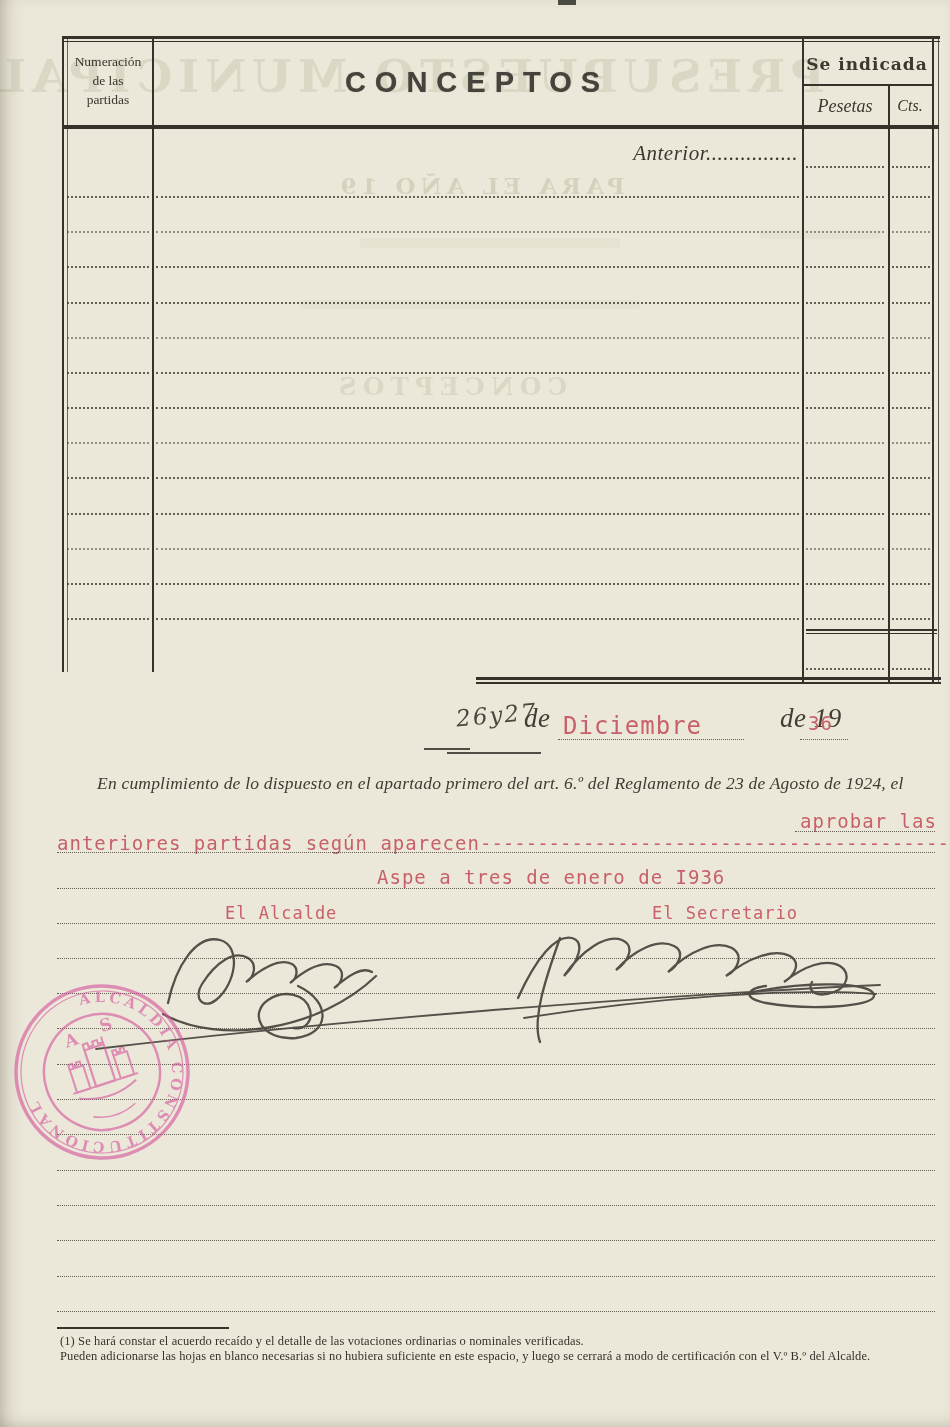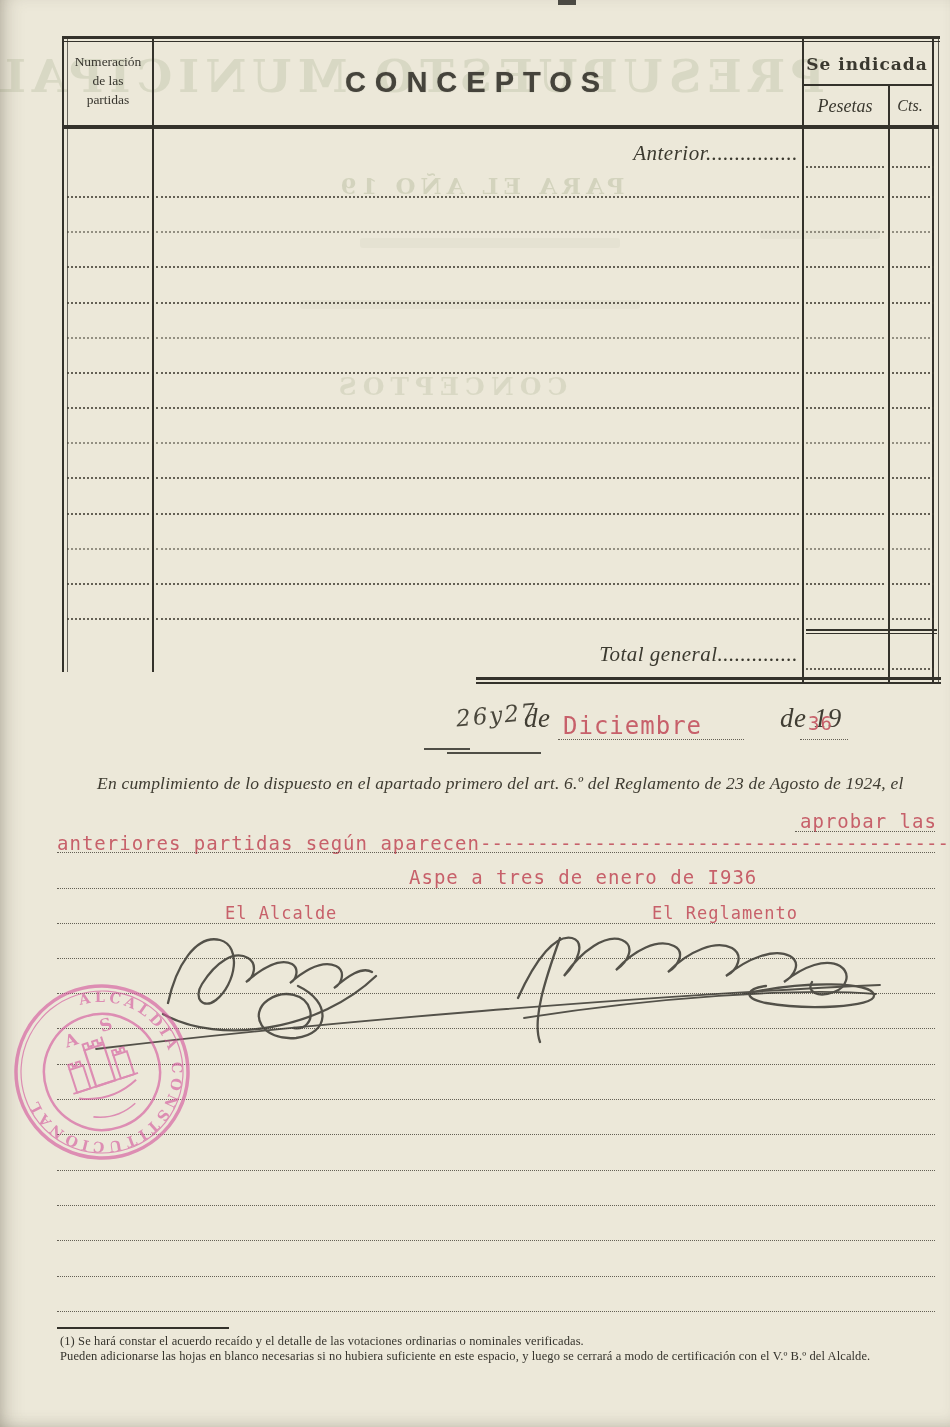--- a/index.html
+++ b/index.html
@@ -131,21 +131,20 @@
       <div class="dotl" style="left: 67px; top: 583px; width: 82px;"></div>
       <div class="dotl" style="left: 156px; top: 583px; width: 643px;"></div>
       <div class="dotl" style="left: 806px; top: 583px; width: 78px;"></div>
       <div class="dotl" style="left: 892px; top: 583px; width: 42px;"></div>
       <div class="dotl" style="left: 67px; top: 618px; width: 82px;"></div>
       <div class="dotl" style="left: 156px; top: 618px; width: 643px;"></div>
       <div class="dotl" style="left: 806px; top: 618px; width: 78px;"></div>
       <div class="dotl" style="left: 892px; top: 618px; width: 42px;"></div>
     </div>
 
-  <div class="abs rowlabel" style="left:450px;top:642px;width:348px;">Total general..............</div>
   <div class="dotl" style="left:806px;top:668px;width:78px;"></div>
   <div class="dotl" style="left:892px;top:668px;width:42px;"></div>
 
   <div class="abs hand" style="left:456px;top:702px;">26y27</div>
   <div class="abs bigline" style="left:524px;top:703px;">de</div>
   <div class="abs redtype" style="left:563px;top:712px;font-size:24px;">Diciembre</div>
   <div class="dotl" style="left:558px;top:739px;width:186px;border-top-width:1.5px;"></div>
   <div class="abs bigline" style="left:756px;top:703px;margin-left:24px;">de 19</div>
   <div class="abs redtype" style="left:808px;top:712px;font-size:19px;">36</div>
   <div class="dotl" style="left:800px;top:739px;width:48px;border-top-width:1.5px;"></div>
@@ -155,23 +154,23 @@
 
   <div class="abs para" style="left:57px;top:775px;width:880px;text-indent:40px;">
     <span>En cumplimiento de lo dispuesto en el apartado primero del art. 6.º del Reglamento de 23 de  Agosto de 1924, el</span>
   </div>
   <div class="abs redtype" style="left:800px;top:810px;font-size:19px;">aprobar las</div>
   <div class="dotl" style="left:795px;top:831px;width:140px;border-top-width:1.5px;"></div>
 
   <div class="abs redtype" style="left:57px;top:832px;font-size:19px;white-space:nowrap;">
     <span>anteriores partidas según aparecen</span><span style="letter-spacing:0;">------------------------------------------------</span>
   </div>
-  <div class="abs redtype" style="left:377px;top:866px;font-size:19px;margin-left:32px;">Aspe a tres de enero de I936</div>
+  <div class="abs redtype" style="left:377px;top:866px;font-size:19px;">Aspe a tres de enero de I936</div>
   <div class="abs redtype" style="left:225px;top:903px;font-size:17px;">El Alcalde</div>
-  <div class="abs redtype" style="left:652px;top:903px;font-size:17px;">El Reglamento</div>
+  <div class="abs redtype" style="left:652px;top:903px;font-size:17px;">El Secretario</div>
 
   <div id="rules-layer">
       <div class="dotl" style="left: 57px; top: 852px; width: 878px; border-top-width: 1.5px;"></div>
       <div class="dotl" style="left: 57px; top: 888px; width: 878px; border-top-width: 1.5px;"></div>
       <div class="dotl" style="left: 57px; top: 923px; width: 878px; border-top-width: 1.5px;"></div>
       <div class="dotl" style="left: 57px; top: 958px; width: 878px; border-top-width: 1.5px;"></div>
       <div class="dotl" style="left: 57px; top: 993px; width: 878px; border-top-width: 1.5px;"></div>
       <div class="dotl" style="left: 57px; top: 1028px; width: 878px; border-top-width: 1.5px;"></div>
       <div class="dotl" style="left: 57px; top: 1064px; width: 878px; border-top-width: 1.5px;"></div>
       <div class="dotl" style="left: 57px; top: 1099px; width: 878px; border-top-width: 1.5px;"></div>

